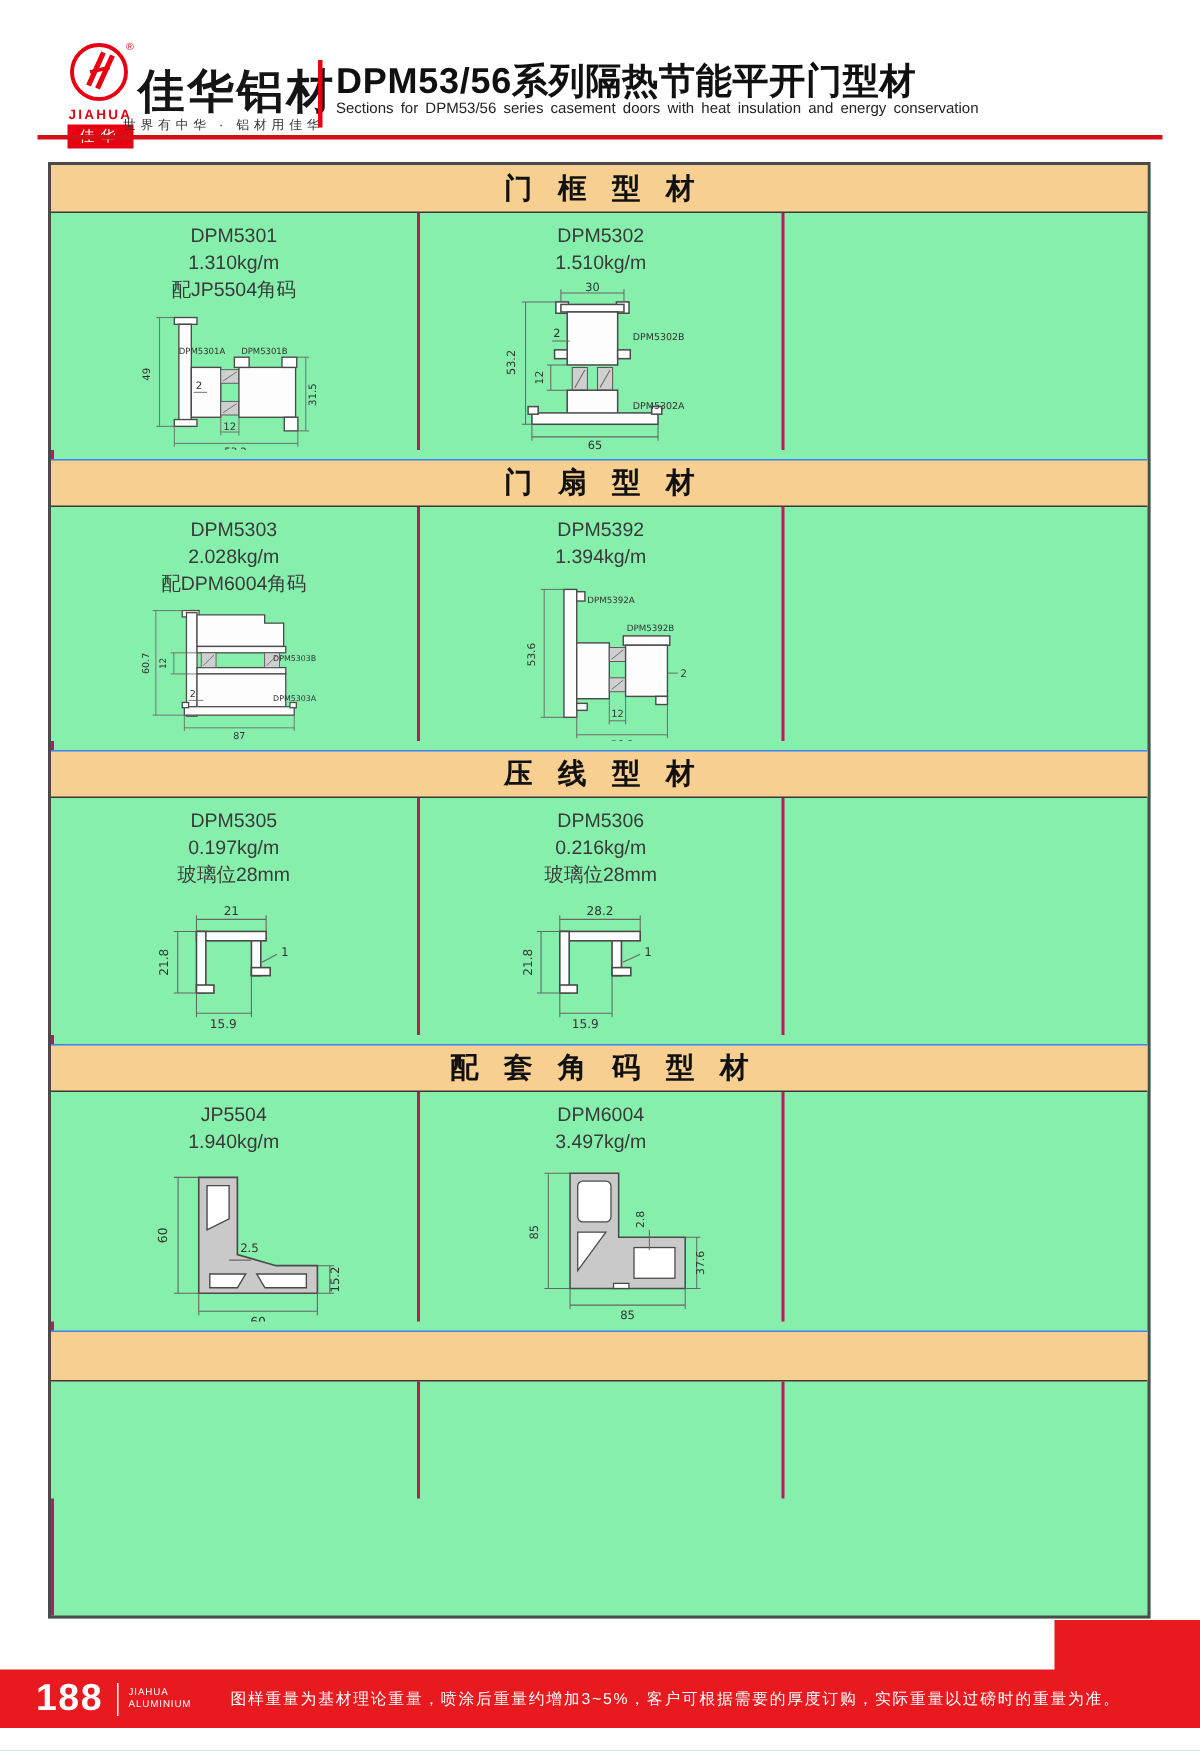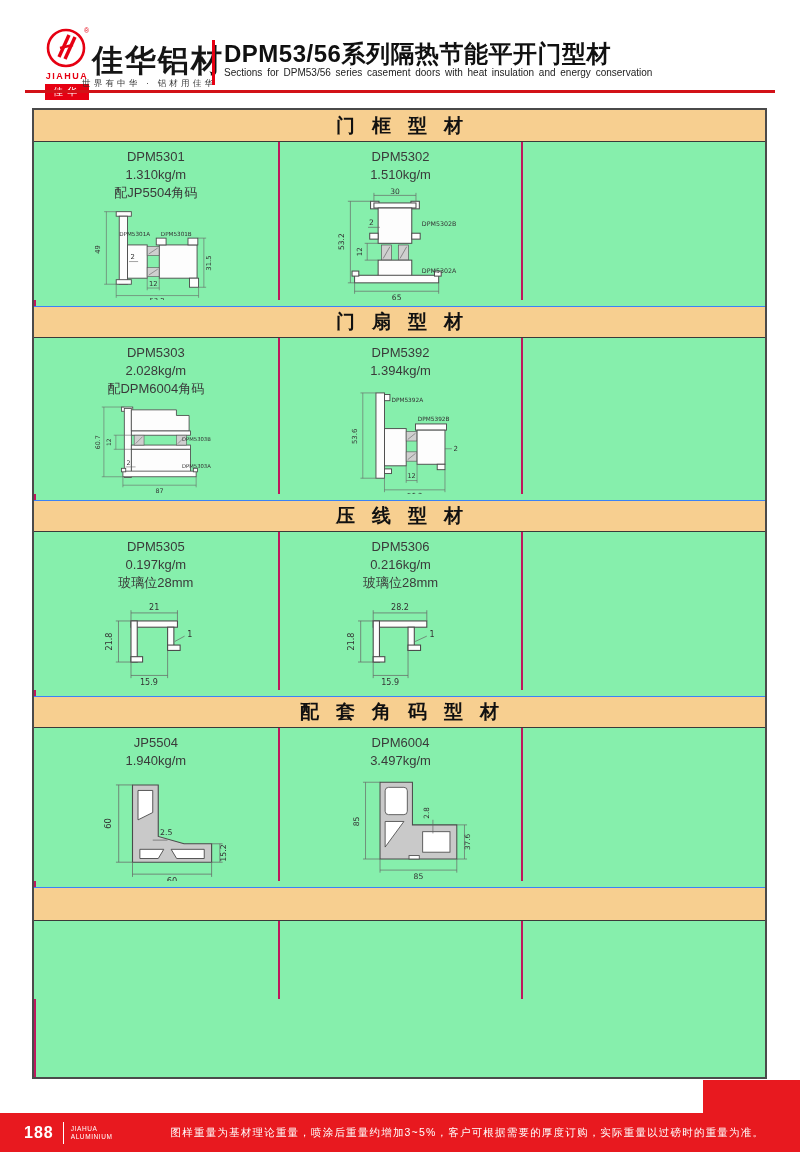--- a/index.html
+++ b/index.html
@@ -37,24 +37,24 @@
   .cav{fill:#fff;stroke:#4a4a4a;stroke-width:1;}
   .th{fill:#cfcfcf;stroke:#555;stroke-width:0.8;}
   .dl{stroke:#666;stroke-width:0.8;fill:none;}
   .dt{font-size:9px;fill:#333;font-family:"DejaVu Sans",sans-serif;}
   .dts{font-size:8.5px;fill:#333;font-family:"DejaVu Sans",sans-serif;}
   .lbl{font-size:7.5px;fill:#333;font-family:"DejaVu Sans",sans-serif;}
   
   .corner{position:absolute;left:703px;top:1080px;width:97px;height:38px;background:#e8191f;}
   .fbar{position:absolute;left:0;top:1113px;width:800px;height:39px;background:#e8191f;
     display:flex;align-items:center;color:#fff;}
-  .pageno{font-size:16px;font-weight:bold;margin-left:24px;letter-spacing:1px;}
+  .pageno{font-size:25px;font-weight:bold;margin-left:24px;letter-spacing:1px;}
   .fdiv{width:1px;height:22px;background:#fff;margin:0 7px 0 9px;}
   .fbrand{font-size:6.5px;line-height:8px;letter-spacing:0.6px;}
-  .fdisc{margin-left:58px;font-size:10.5px;letter-spacing:1.2px;white-space:nowrap;}
+  .fdisc{margin-left:26px;font-size:10.5px;letter-spacing:1.2px;white-space:nowrap;}
 </style>
 </head>
 <body>
 
 <div class="logo">
   <svg class="mark" width="46" height="46" viewBox="0 0 46 46">
     <circle cx="22" cy="24" r="18" fill="none" stroke="#e60012" stroke-width="2.6"></circle>
     <path d="M15,33 L25,11" stroke="#e60012" stroke-width="3.4" fill="none"></path>
     <path d="M21,35 L31,13" stroke="#e60012" stroke-width="3.4" fill="none"></path>
     <path d="M16,24 L29,21" stroke="#e60012" stroke-width="2.4" fill="none"></path>

